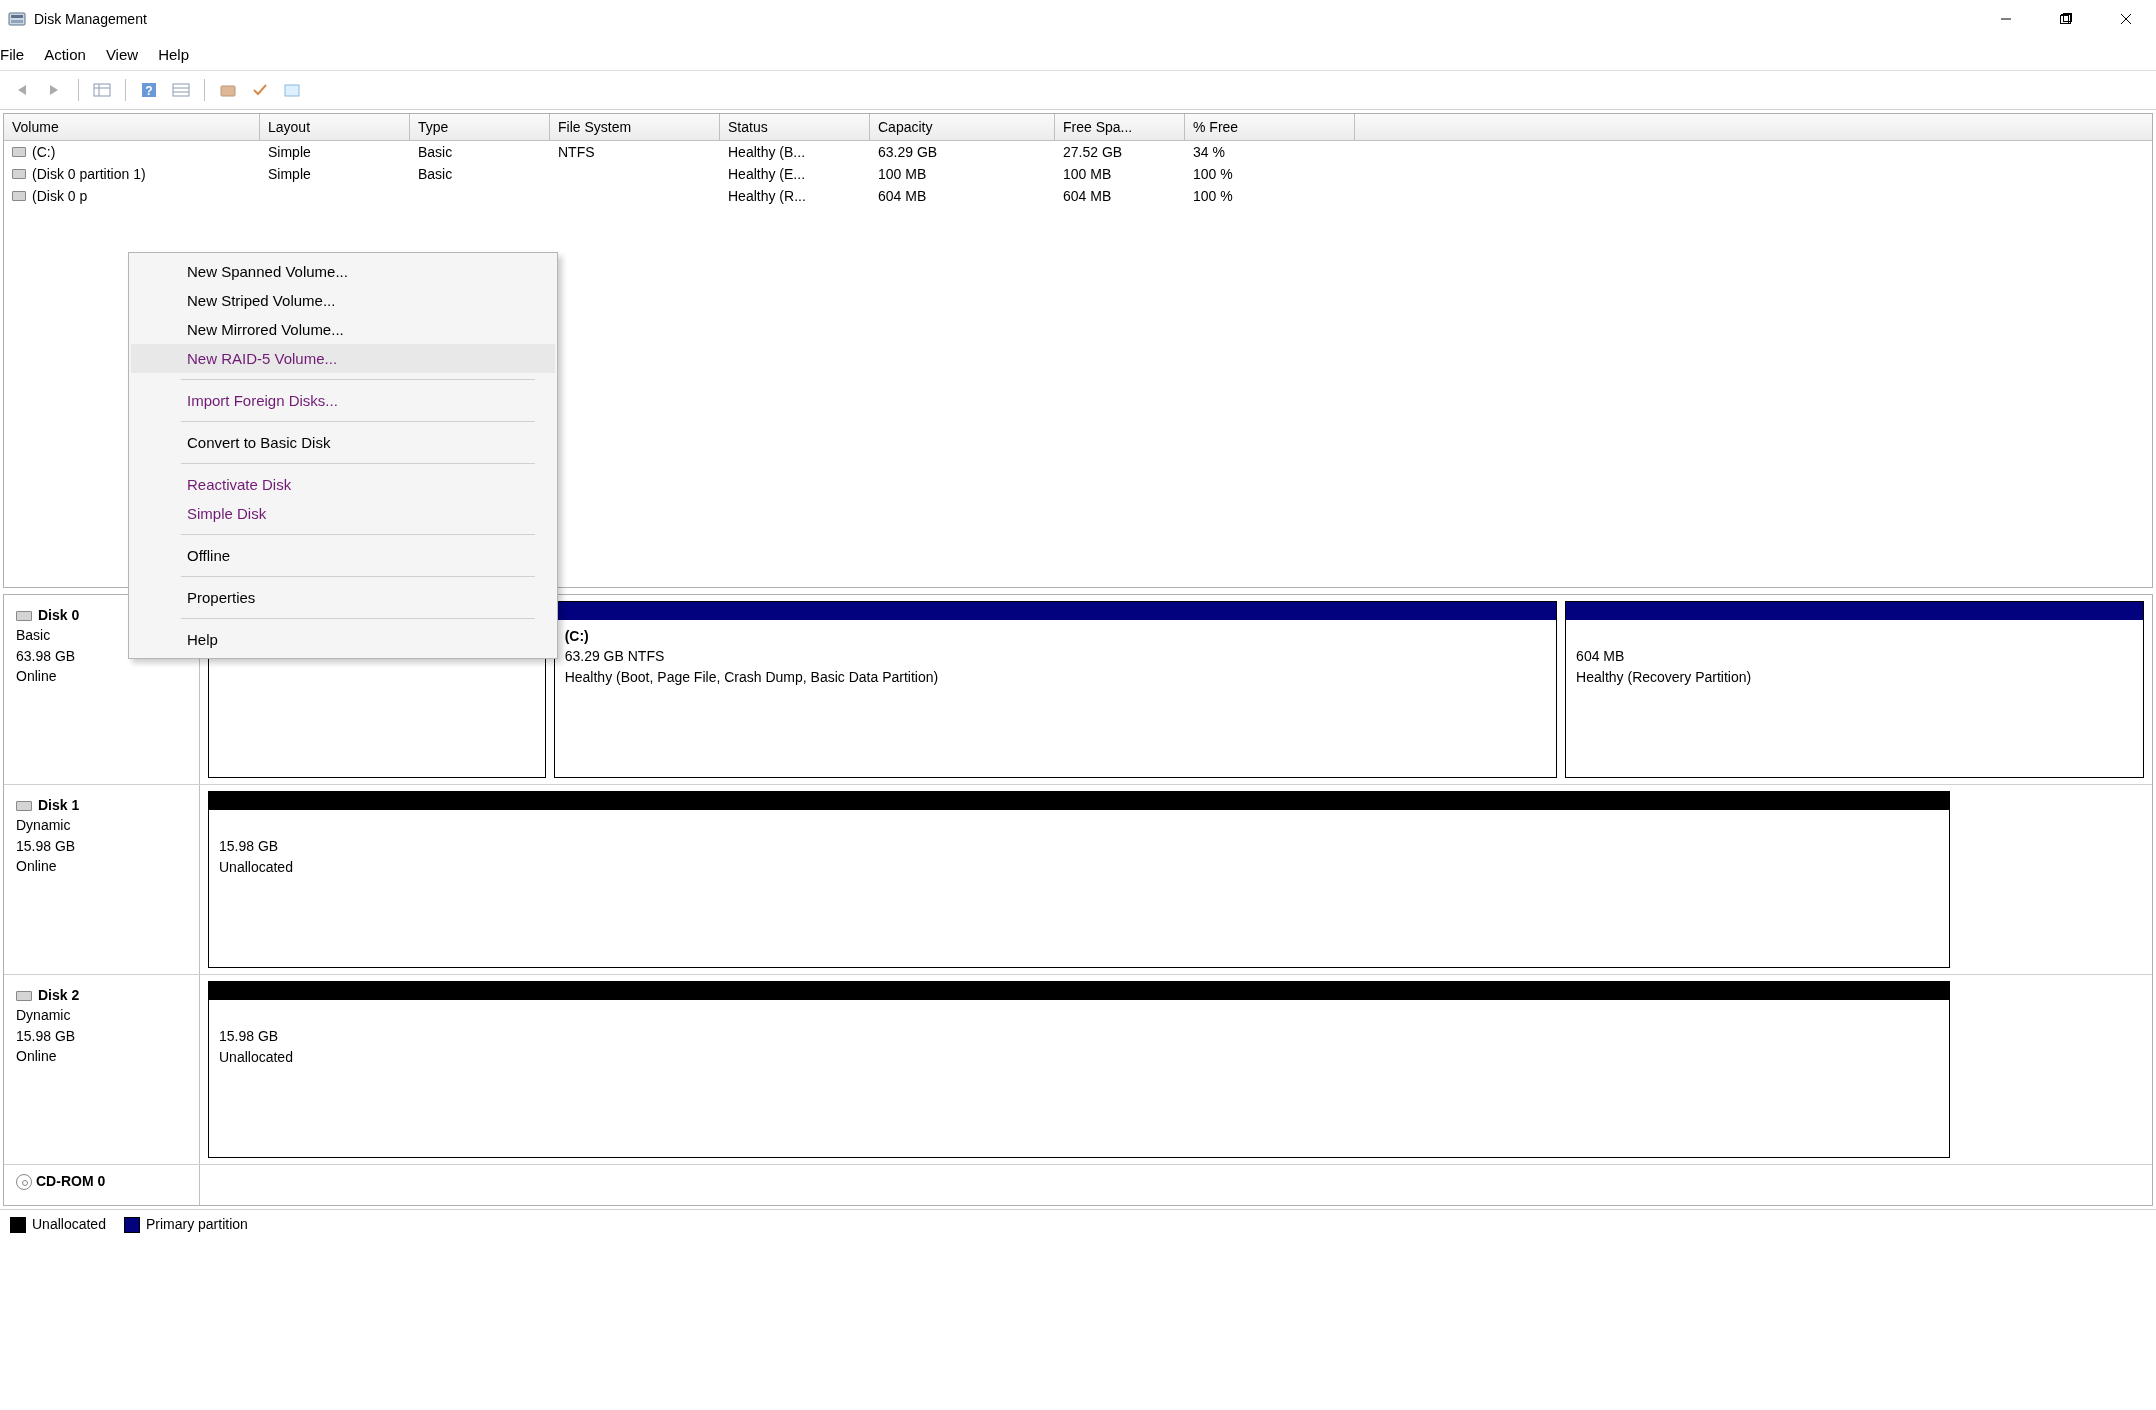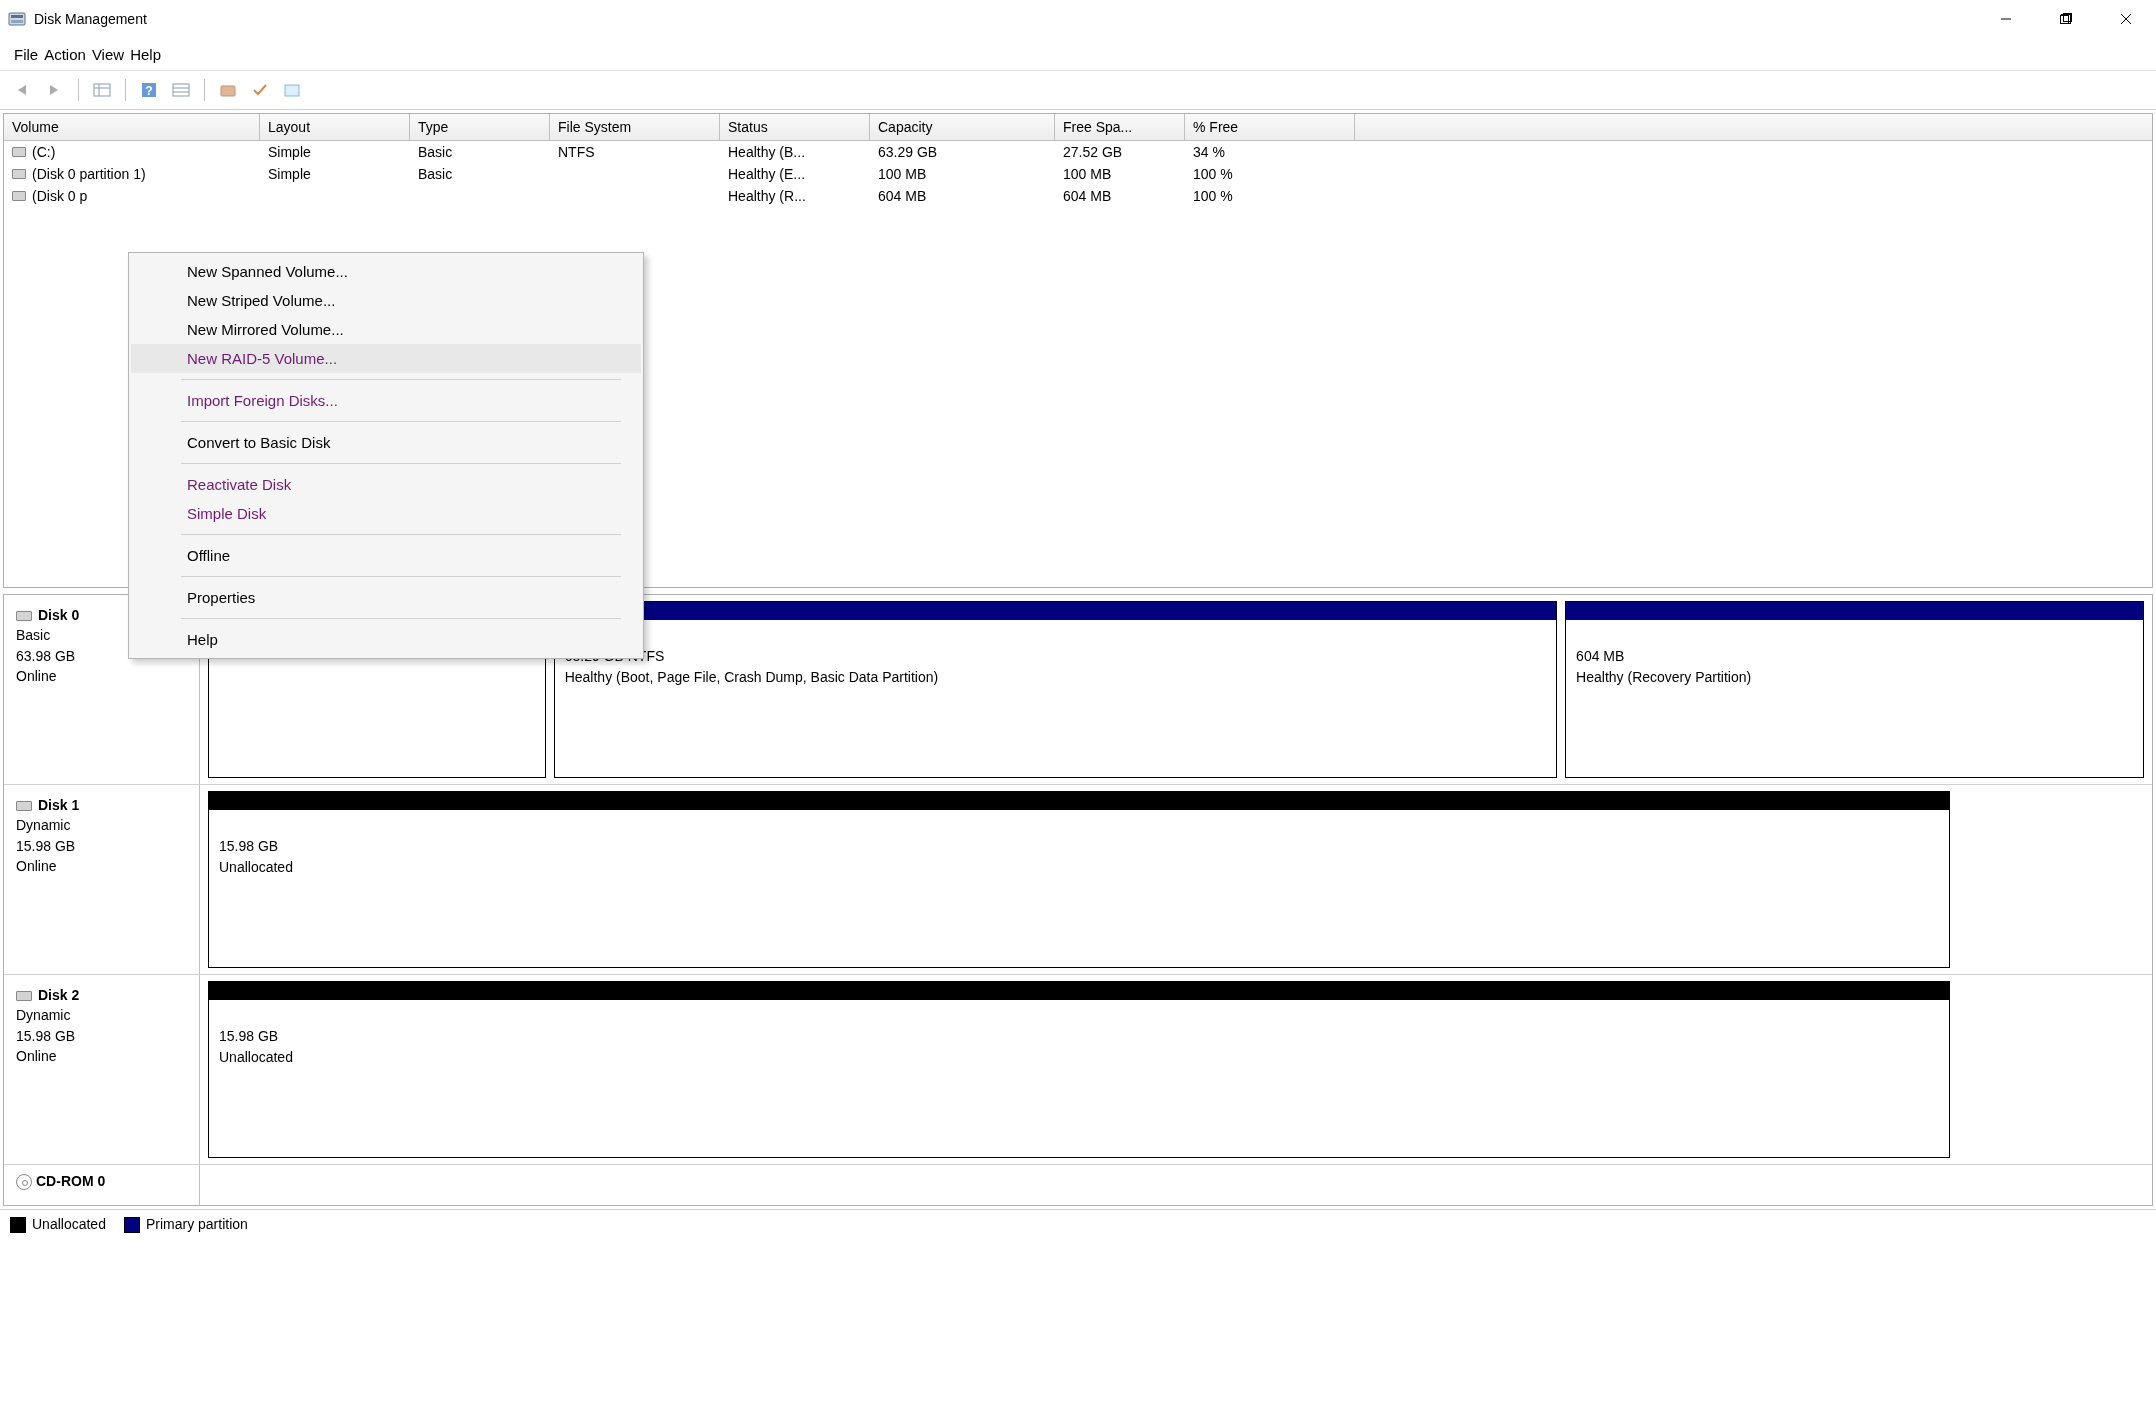--- a/index.html
+++ b/index.html
@@ -6,21 +6,21 @@
 body { font-size: 13.5px; background: #fff; color: #000; overflow: hidden; width: 2156px; height: 1410px; position: relative; }
 
 
 .titlebar { display: flex; align-items: center; height: 38px; padding-left: 8px; border-bottom: 0; }
 .titlebar .app-icon { width: 18px; height: 18px; margin-right: 8px; display:inline-block; }
 .titlebar .title { font-size: 14px; }
 .win-controls { margin-left: auto; display: flex; }
 .win-controls .btn { width: 60px; height: 38px; display:flex; align-items:center; justify-content:center; font-size:13px; }
 
 
-.menubar { display:flex; height: 32px; align-items:center; padding-left: 14px; gap: 6px; font-size: 15px; }
+.menubar { display:flex; height: 32px; align-items:center; gap: 20px; font-size: 15px; }
 .menubar span { cursor: default; }
 
 
 .toolbar { display:flex; align-items:center; height: 40px; padding-left: 10px; gap: 6px; border-top:1px solid #e0e0e0; border-bottom:1px solid #d0d0d0; }
 .toolbar .tbtn { width: 26px; height: 26px; display:flex; align-items:center; justify-content:center; opacity:0.7; }
 .toolbar .sep { width:1px; height:22px; background:#c0c0c0; margin:0 4px; }
 
 
 .vol-pane { border:1px solid #b0b0b0; margin:3px; }
 .vol-header { display:flex; background:#e5e5e5; border-bottom:1px solid #c0c0c0; }
@@ -51,21 +51,21 @@
 .part-box .color-bar { height:18px; }
 .part-box .pb-body { padding:6px 10px; font-size:14px; line-height:1.45; flex:1; }
 .color-primary { background:#02027e; }
 .color-unalloc { background:#000; }
 
 
 .legend { display:flex; align-items:center; height:30px; padding-left:10px; gap:18px; border-top:1px solid #d0d0d0; font-size:14px; }
 .legend .swatch { display:inline-block; width:16px; height:16px; border:1px solid #000; vertical-align:middle; margin-right:6px; }
 
 
-.ctx-menu { position:absolute; background:#f5f5f5; border:1px solid #b5b5b5; box-shadow:4px 4px 6px rgba(0,0,0,.2); padding:4px 2px; width:516px; }
+.ctx-menu { position:absolute; background:#f5f5f5; border:1px solid #b5b5b5; box-shadow:4px 4px 6px rgba(0,0,0,.2); padding:4px 2px; width:430px; }
 .ctx-menu .it { padding:6px 56px 6px 56px; font-size:15px; color:#000; cursor:default; }
 .ctx-menu .it.disabled { color:#701a75; }
 .ctx-menu .it.hover { background:#e8e8e8; }
 .ctx-menu .div { height:1px; background:#d0d0d0; margin:6px 20px 6px 50px; }
 </style>
 </head>
 <body>
 
 <div class="titlebar">
   <span class="app-icon">

